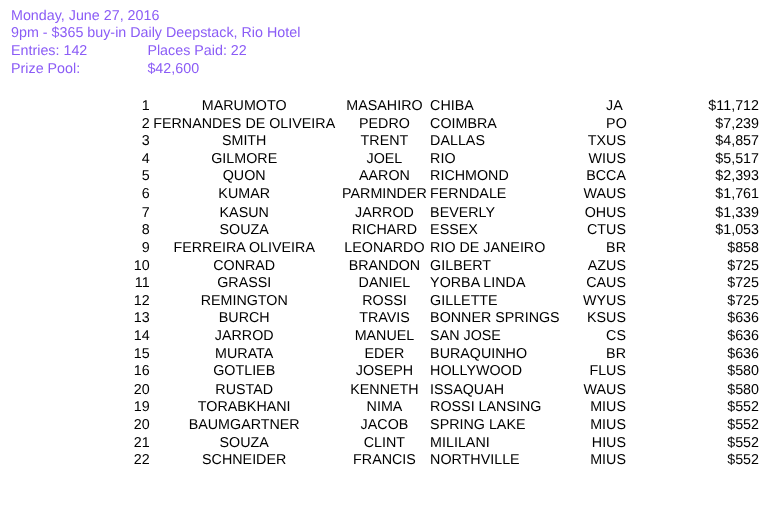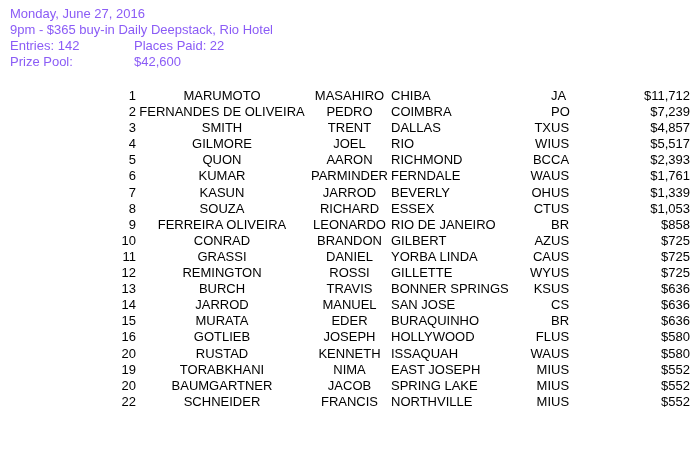--- a/index.html
+++ b/index.html
@@ -286,35 +286,44 @@
             <td class="c-first">KENNETH</td>
             <td class="c-city">ISSAQUAH</td>
             <td class="c-state">WA</td>
             <td class="c-country">US</td>
             <td class="c-amount">$580</td>
           </tr>
           <tr>
             <td class="c-rank">19</td>
             <td class="c-last">TORABKHANI</td>
             <td class="c-first">NIMA</td>
-            <td class="c-city">EAST JOSEPH</td>
+            <td class="c-city">ROSSI LANSING</td>
             <td class="c-state">MI</td>
             <td class="c-country">US</td>
             <td class="c-amount">$552</td>
           </tr>
           <tr>
             <td class="c-rank">20</td>
             <td class="c-last">BAUMGARTNER</td>
             <td class="c-first">JACOB</td>
             <td class="c-city">SPRING LAKE</td>
             <td class="c-state">MI</td>
             <td class="c-country">US</td>
             <td class="c-amount">$552</td>
           </tr>
           <tr>
+            <td class="c-rank">21</td>
+            <td class="c-last">SOUZA</td>
+            <td class="c-first">CLINT</td>
+            <td class="c-city">MILILANI</td>
+            <td class="c-state">HI</td>
+            <td class="c-country">US</td>
+            <td class="c-amount">$552</td>
+          </tr>
+          <tr>
             <td class="c-rank">22</td>
             <td class="c-last">SCHNEIDER</td>
             <td class="c-first">FRANCIS</td>
             <td class="c-city">NORTHVILLE</td>
             <td class="c-state">MI</td>
             <td class="c-country">US</td>
             <td class="c-amount">$552</td>
           </tr>
         </tbody>
     </table>

